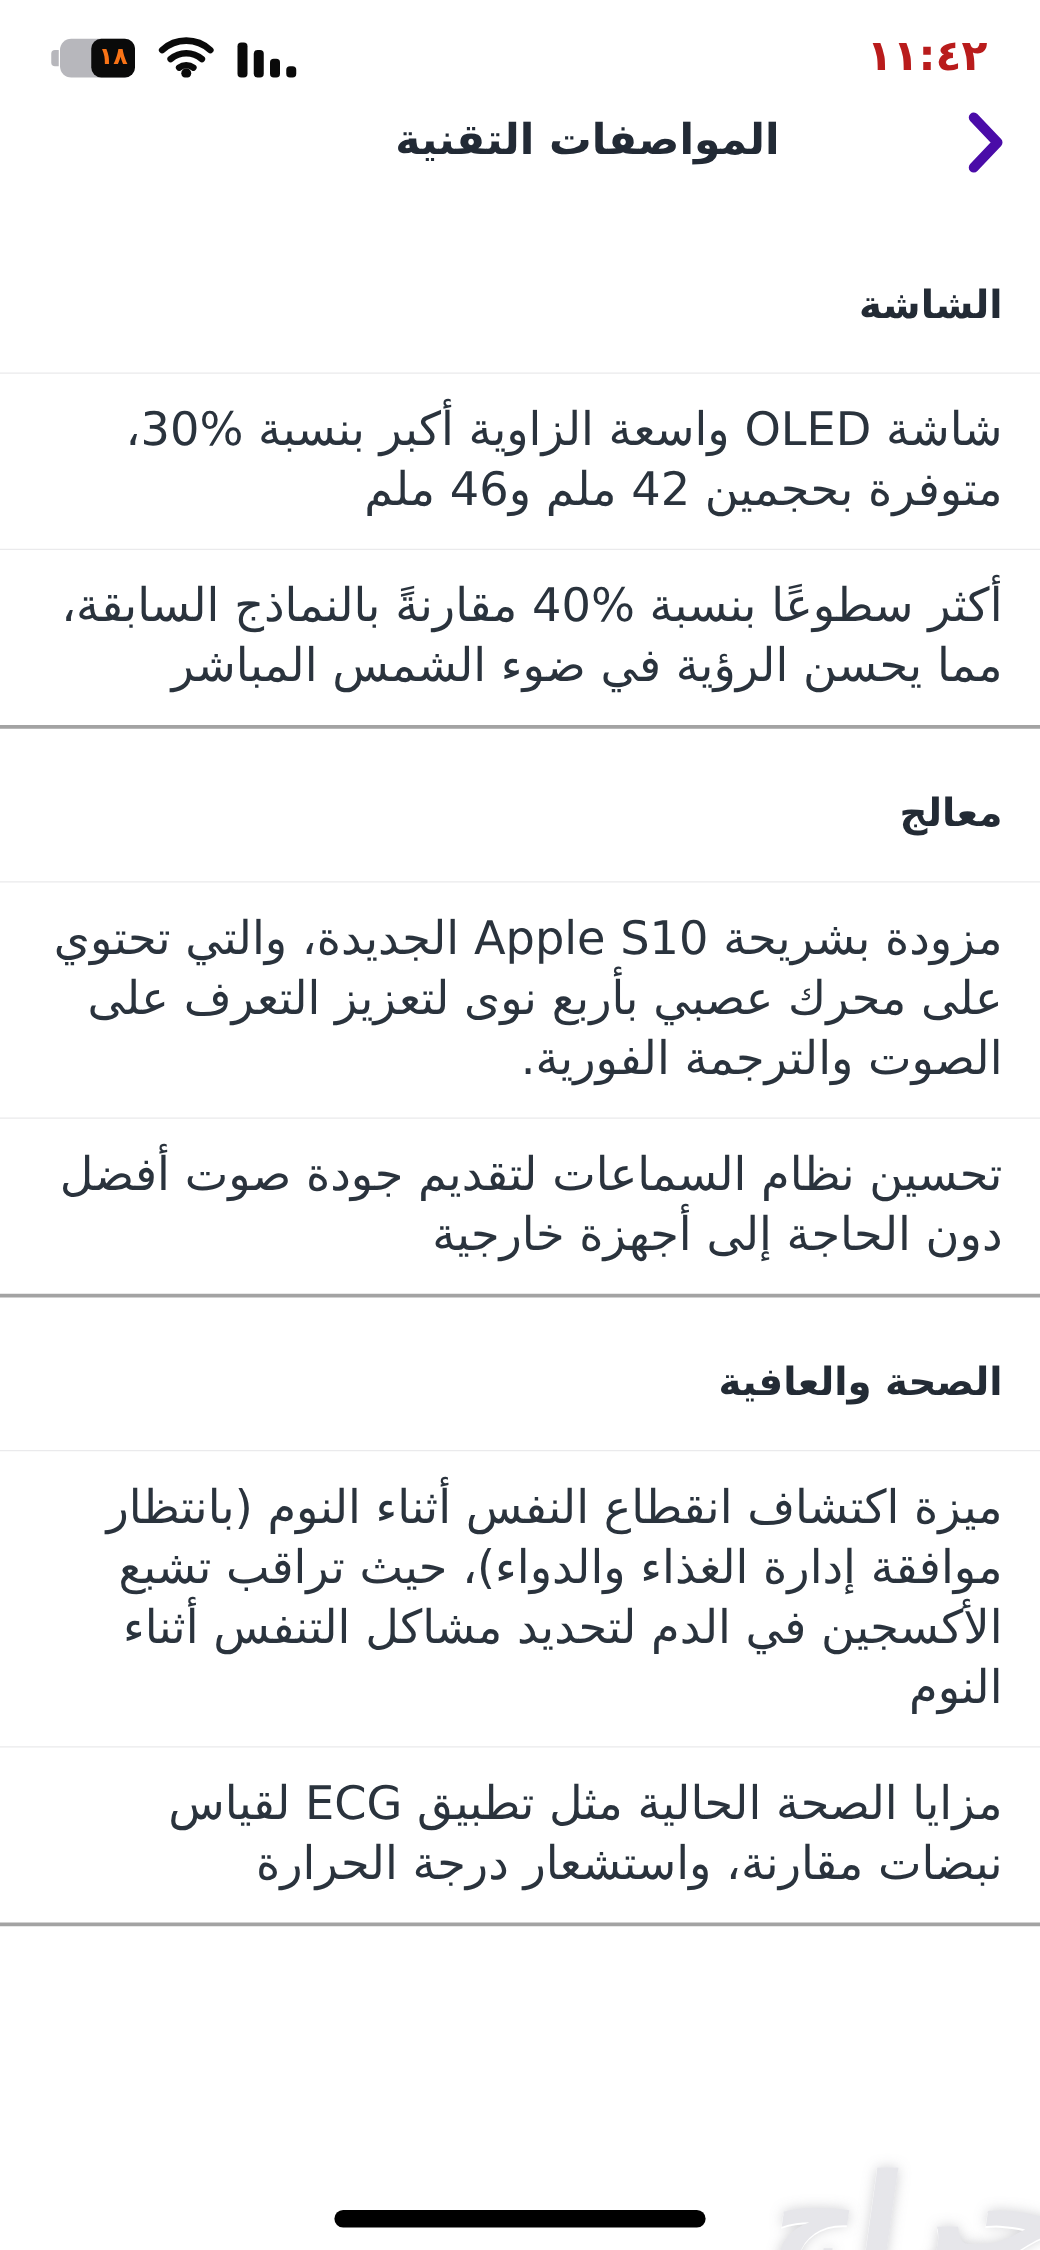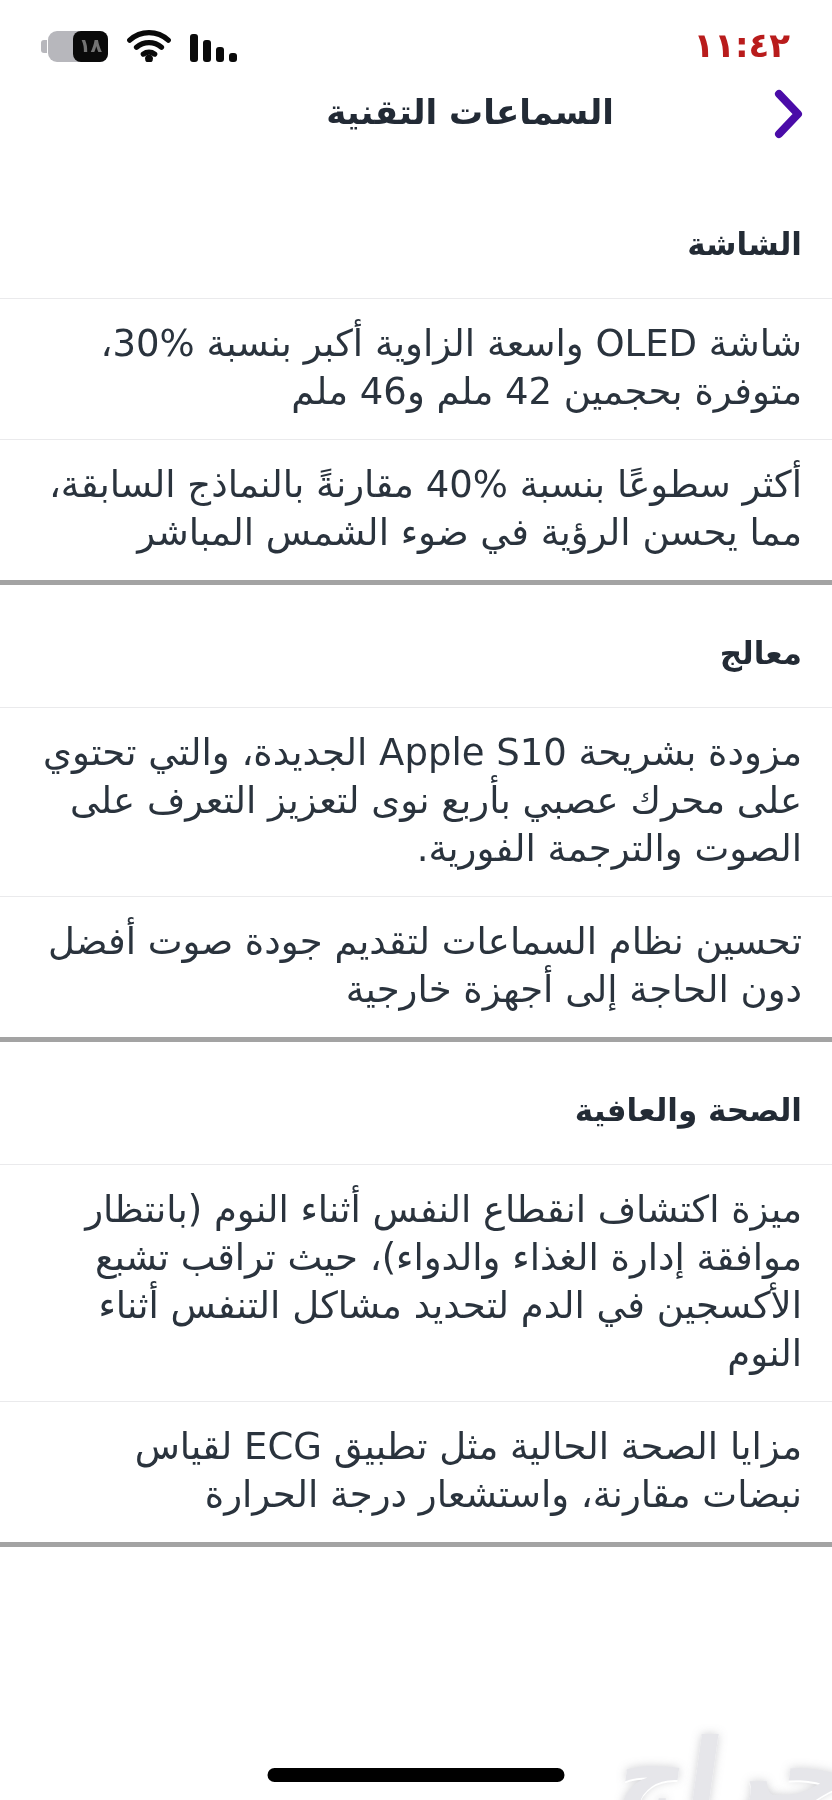--- a/index.html
+++ b/index.html
@@ -20,41 +20,41 @@
     padding:26px 42px 0 48px;height:64px;box-sizing:border-box;
   }
   .sb-icons{display:flex;align-items:flex-end;gap:18px;}
   .battery{position:relative;width:60px;height:31px;border-radius:9px;background:#b7b7bc;overflow:visible;}
   .batt-nub{position:absolute;left:-7px;top:9px;width:6px;height:13px;border-radius:3px 0 0 3px;background:#b7b7bc;}
   .batt-fill{
     position:absolute;right:0;top:0;bottom:0;width:58%;
     background:#0a0a0a;border-radius:8px;
     display:flex;align-items:center;justify-content:center;
   }
-  .batt-pct{color:#737373;font-size:19px;font-weight:bold;line-height:1;transform:translateY(-1px);}
+  .batt-pct{color:#f97316;font-size:19px;font-weight:bold;line-height:1;transform:translateY(-1px);}
   .wifi{display:block;}
   .cellular{display:flex;align-items:flex-end;gap:5px;height:28px;}
   .cellular span{display:block;width:8px;border-radius:3px;background:#0a0a0a;}
   .cb1{height:28px;} .cb2{height:22px;} .cb3{height:15px;} .cb4{height:9px;}
   .sb-time{font-size:34px;font-weight:bold;color:#b91c1c;letter-spacing:1px;}
   
   .header{position:relative;height:112px;}
   .header-title{
     position:absolute;left:110px;right:110px;top:28px;
     text-align:center;font-size:34px;font-weight:bold;color:#222a35;
     transform:translateX(54px); 
   }
   .back-btn{
     position:absolute;right:12px;top:14px;
     width:64px;height:72px;background:none;border:none;padding:0;cursor:pointer;
     display:flex;align-items:center;justify-content:center;
   }
   
   .content{position:relative;z-index:1;}
-  .spec-section{border-bottom:5px solid #a3a3a3;}
+  .spec-section{border-bottom:3px solid #a3a3a3;}
   .section-title{
     font-size:31px;font-weight:bold;color:#232b35;
     padding:50px 30px 36px 30px;
   }
   .spec-row{
     border-top:1px solid #eaeaec;
     font-size:37px;line-height:48px;color:#2a333d;
     padding:21px 30px 23px 30px;
   }
   
@@ -94,21 +94,21 @@
         <span class="cb1"></span>
           <span class="cb2"></span>
           <span class="cb3"></span>
           <span class="cb4"></span>
       </div>
     </div>
     <div class="sb-time">١١:٤٢</div>
   </div>
 
   <div class="header">
-    <div class="header-title">السماعات التقنية</div>
+    <div class="header-title">المواصفات التقنية</div>
     <button class="back-btn">
       <svg width="36" height="56" viewBox="0 0 36 56">
         <polyline points="9,8 28,28 9,48" fill="none" stroke="#4a0ca8" stroke-width="8" stroke-linecap="round" stroke-linejoin="round"></polyline>
       </svg>
     </button>
   </div>
 
   <div class="content">
 
     <div class="spec-section">

